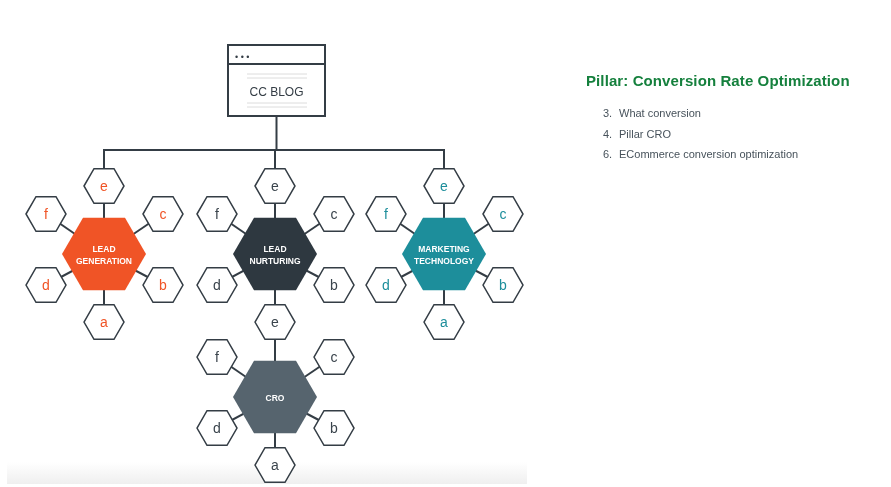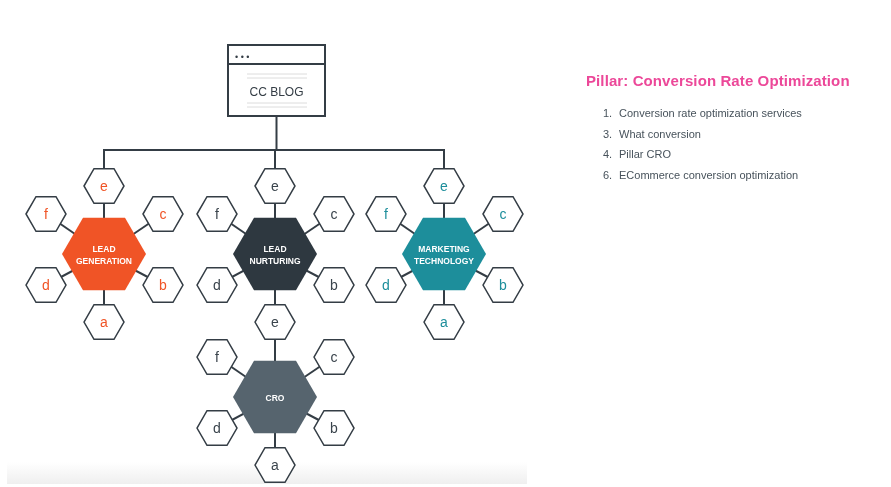--- a/index.html
+++ b/index.html
@@ -2,21 +2,21 @@
 <html><head>
 <meta charset="utf-8">
 <style>
   html, body { margin: 0; padding: 0; background: #ffffff; }
   body { width: 891px; height: 487px; position: relative; overflow: hidden;
          font-family: "Liberation Sans", "DejaVu Sans", sans-serif; }
   #diagram { position: absolute; left: 0; top: 0; }
   .bottom-band { position: absolute; left: 7px; top: 462px; width: 520px; height: 22px;
                  background: linear-gradient(#ffffff, #efefef); }
   .side-panel { position: absolute; left: 586px; top: 72px; width: 300px; color: #2f3a43; }
-  .side-title { font-size: 15px; font-weight: bold; color: #ec4899; margin: 0 0 14px 0; letter-spacing: 0.1px; }
+  .side-title { font-size: 15px; font-weight: bold; color: #15803d; margin: 0 0 14px 0; letter-spacing: 0.1px; }
   .side-list { list-style: none; margin: 0; padding: 0 0 0 17px; }
   .side-list li { font-size: 11px; color: #47525b; height: 20.6px; line-height: 20.6px; white-space: nowrap; }
   .side-list .num { display: inline-block; width: 16px; }
   svg text { font-family: "Liberation Sans", "DejaVu Sans", sans-serif; }
 </style>
 </head>
 <body>
 
 <div class="bottom-band"></div>
 
@@ -182,18 +182,17 @@
           <polygon points="233,397 254,360.628 296,360.628 317,397 296,433.372 254,433.372" fill="#56646e"></polygon>
           <text x="275" y="401" text-anchor="middle" font-size="8.5" font-weight="bold" fill="#ffffff">CRO</text>
         </g>
       </g>
     </g>
 </svg>
 
 <div class="side-panel">
   <div class="side-title">Pillar: Conversion Rate Optimization</div>
   <ol class="side-list">
-    <li><span class="num">1.</span><span>Conversion rate optimization services</span></li>
     <li><span class="num">3.</span><span>What conversion</span></li>
     <li><span class="num">4.</span><span>Pillar CRO</span></li>
     <li><span class="num">6.</span><span>ECommerce conversion optimization</span></li>
   </ol>
 </div>
 
 </body></html>

